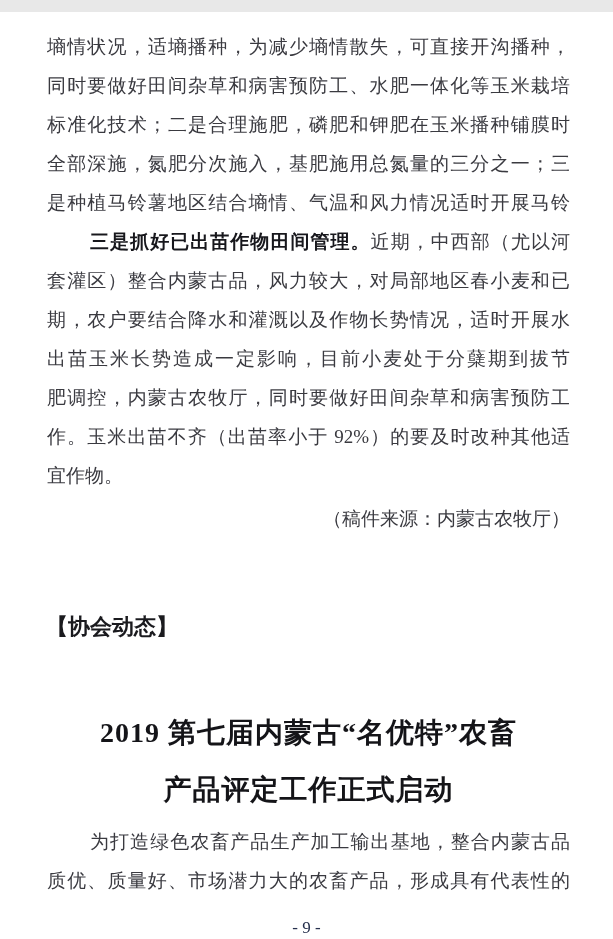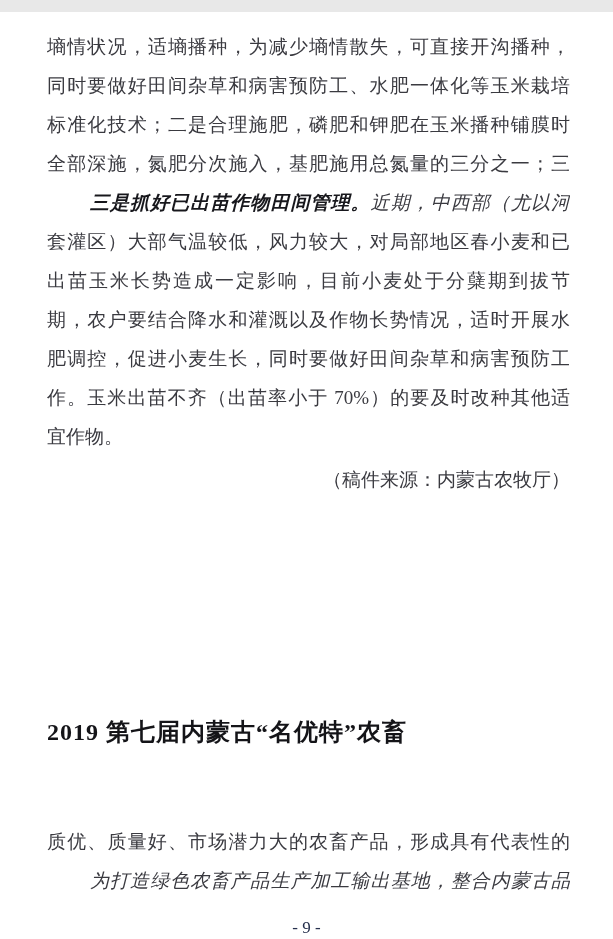--- a/index.html
+++ b/index.html
@@ -31,21 +31,21 @@
     white-space: nowrap;
     overflow: hidden;
     color: #3a3a40;
   }
   .just {
     text-align: justify;
     text-align-last: justify;
   }
   .left  { text-align: right;  text-align-last: left; }
   .right { text-align: right; text-align-last: right; }
-  .indent { text-indent: 43px; font-style: italic; }
+  .indent { text-indent: 43px; }
   .bold-run {
     font-weight: bold;
     color: #17171c;
   }
   .source-line {
     margin-top: 4px;
   }
   
   .section-heading {
     position: absolute;
@@ -56,22 +56,23 @@
     font-size: 22px;
     line-height: 30px;
     color: #1a1a1e;
   }
   
   .title-block {
     position: absolute;
     left: 47px;
     top: 692px;
     width: 523px;
+    text-align: center;
     font-weight: bold;
-    font-size: 24px;
+    font-size: 28px;
     line-height: 57px;
     color: #141418;
     letter-spacing: 1px;
   }
   .title-line {
     white-space: nowrap;
     overflow: hidden;
   }
   
   .para2-block {
@@ -95,35 +96,38 @@
 </head>
 <body>
 
 <div class="page">
 
   <div class="body-block">
     <div class="line just">墒情状况，适墒播种，为减少墒情散失，可直接开沟播种，</div>
     <div class="line just">同时要做好田间杂草和病害预防工、水肥一体化等玉米栽培</div>
     <div class="line just">标准化技术；二是合理施肥，磷肥和钾肥在玉米播种铺膜时</div>
     <div class="line just">全部深施，氮肥分次施入，基肥施用总氮量的三分之一；三</div>
+    <div class="line just">是种植马铃薯地区结合墒情、气温和风力情况适时开展马铃</div>
     <div class="line just indent"><span class="bold-run">三是抓好已出苗作物田间管理。</span><span>近期，中西部（尤以河</span></div>
-    <div class="line just">套灌区）大部气温较低，风力较大，对局部地区春小麦和已</div>
+    <div class="line just">套灌区）整合内蒙古品，风力较大，对局部地区春小麦和已</div>
+    <div class="line just">期，农户要结合降水和灌溉以及作物长势情况，适时开展水</div>
     <div class="line just">出苗玉米长势造成一定影响，目前小麦处于分蘖期到拔节</div>
-    <div class="line just">期，农户要结合降水和灌溉以及作物长势情况，适时开展水</div>
-    <div class="line just">肥调控，促进小麦生长，同时要做好田间杂草和病害预防工</div>
-    <div class="line just">作。玉米出苗不齐（出苗率小于 70%）的要及时改种其他适</div>
+    <div class="line just">肥调控，内蒙古农牧厅，同时要做好田间杂草和病害预防工</div>
+    <div class="line just">作。玉米出苗不齐（出苗率小于 92%）的要及时改种其他适</div>
     <div class="line left">宜作物。</div>
     <div class="line right source-line">（稿件来源：内蒙古农牧厅）</div>
   </div>
 
+  <div class="section-heading">【协会动态】</div>
 
   <div class="title-block">
     <div class="title-line">2019 第七届内蒙古“名优特”农畜</div>
+    <div class="title-line">产品评定工作正式启动</div>
   </div>
 
   <div class="para2-block">
+    <div class="line just indent">为打造绿色农畜产品生产加工输出基地，整合内蒙古品</div>
     <div class="line just">质优、质量好、市场潜力大的农畜产品，形成具有代表性的</div>
-    <div class="line just indent">为打造绿色农畜产品生产加工输出基地，整合内蒙古品</div>
   </div>
 
   <div class="page-number">- 9 -</div>
 
 </div>
 
 </body></html>

